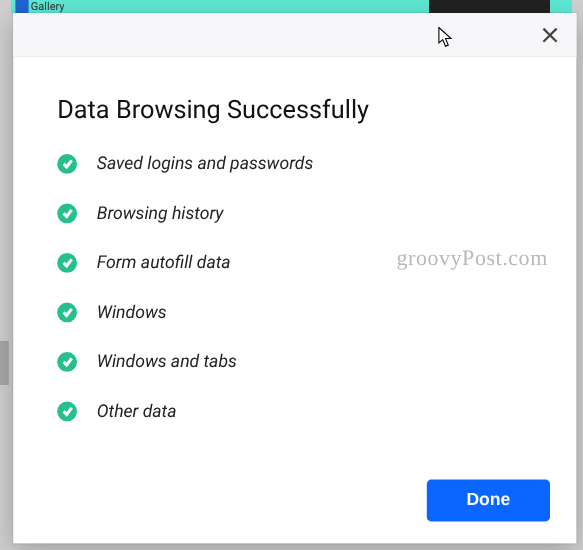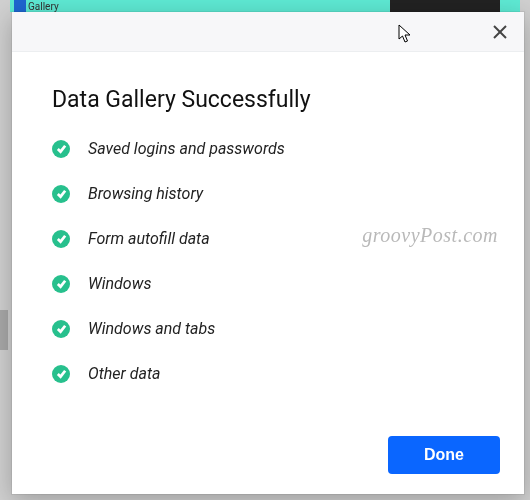--- a/index.html
+++ b/index.html
@@ -128,21 +128,20 @@
     }
     .item-label {
       font-size: 16px;
       color: #222;
     }
     .watermark {
       position: absolute;
       right: 26px;
       top: 172px;
       font-family: Georgia, "Times New Roman", serif;
-      font-style: italic;
       font-size: 20px;
       color: #b9b9b9;
       letter-spacing: 0.5px;
       pointer-events: none;
     }
     .dialog-footer {
       padding: 10px 24px 20px 20px;
       display: flex;
       justify-content: flex-end;
       align-items: flex-end;
@@ -180,21 +179,21 @@
   <div class="dialog-header">
     <div class="close-btn">
       <svg viewBox="0 0 14 14">
         <line x1="1" y1="1" x2="13" y2="13"></line>
         <line x1="13" y1="1" x2="1" y2="13"></line>
       </svg>
     </div>
   </div>
 
   <div class="dialog-body">
-    <h1 class="dialog-title">Data Gallery Successfully</h1>
+    <h1 class="dialog-title">Data Browsing Successfully</h1>
 
     <ul class="import-list">
       <li class="import-item">
         <span class="check-icon">
           <svg viewBox="0 0 12 12">
               <polyline points="2,6.5 5,9.5 10,3"></polyline>
             </svg>
         </span>
         <span class="item-label">Saved logins and passwords</span>
       </li>

